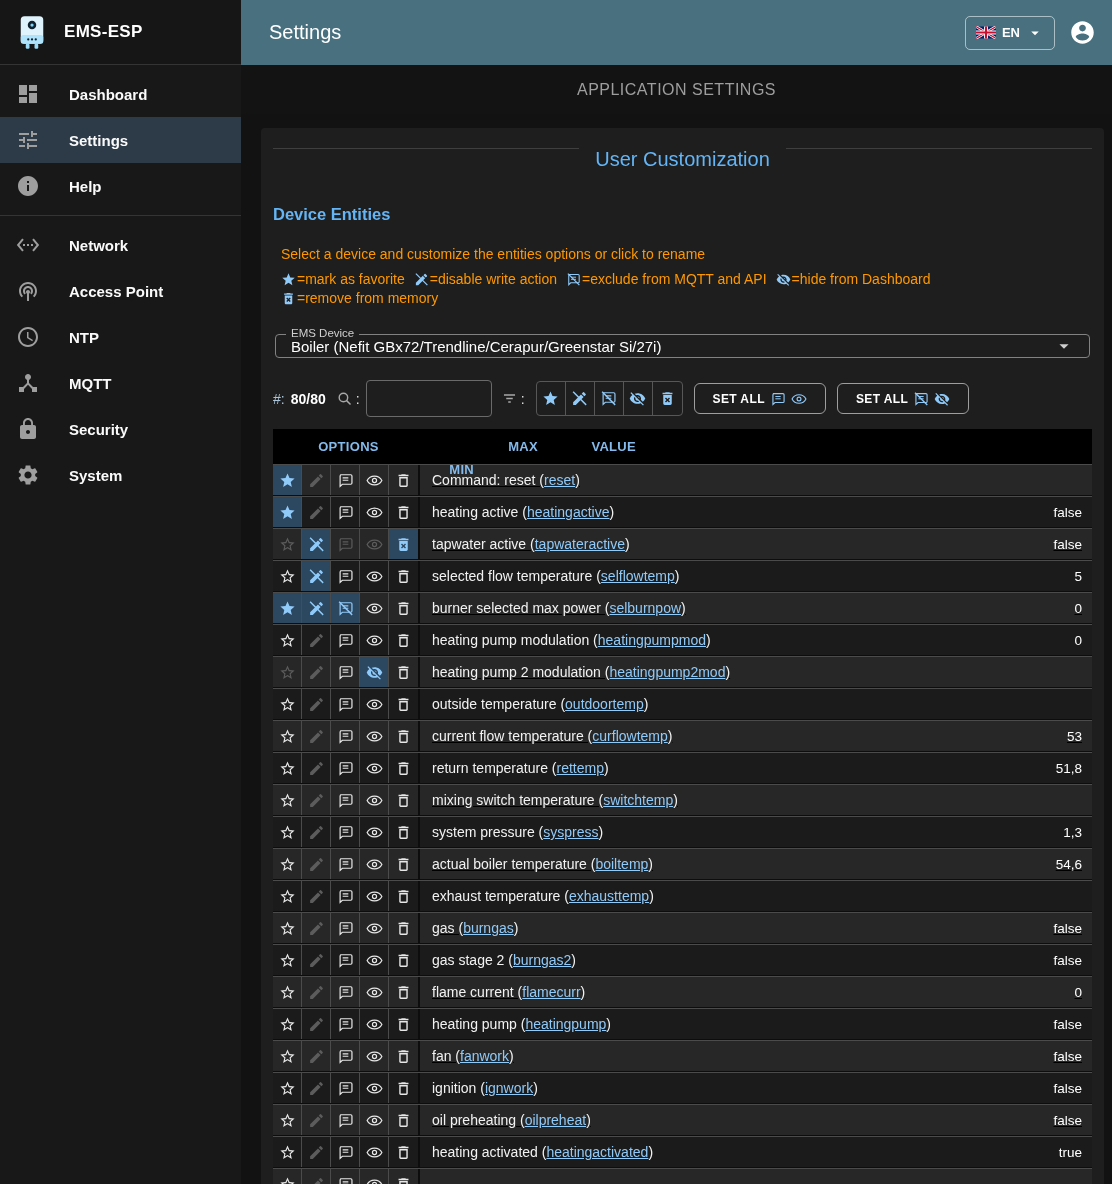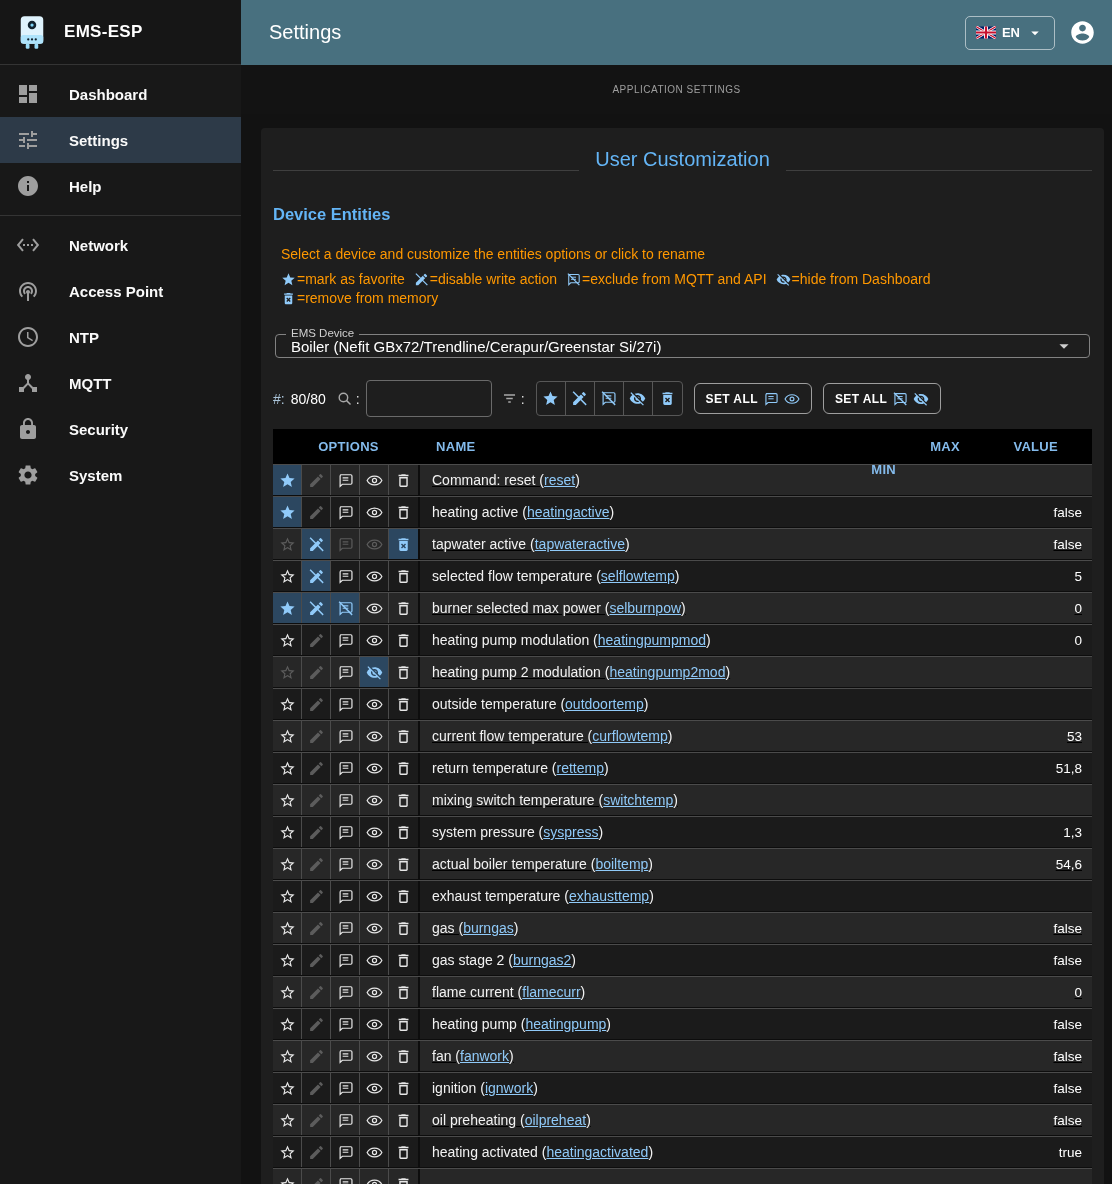--- a/index.html
+++ b/index.html
@@ -26,52 +26,52 @@
   .appbar{height:65px;min-height:65px;background:var(--appbar);display:flex;align-items:center;padding:0 16px 0 28px;}
   .appbar h1{font-size:20px;font-weight:500;color:#fff;flex:1;}
   .appbar-right{display:flex;align-items:center;}
   .lang-btn{display:flex;align-items:center;gap:6px;border:1px solid rgba(255,255,255,.55);border-radius:5px;height:34px;padding:16px 10px;background:transparent;color:#fff;font-size:13px;font-weight:bold;cursor:pointer;}
   .lang-btn .flag svg{width:20px;height:13px;display:block;border-radius:1px;}
   .lang-btn .caret svg{width:18px;height:18px;display:block;color:#fff;}
   .avatar{margin-left:14px;color:#fff;cursor:pointer;}
   .avatar svg{width:27px;height:27px;display:block;}
 
   .tabs{height:49px;min-height:49px;display:flex;background:#131313;}
-  .tab{flex:1;display:flex;align-items:center;justify-content:center;font-size:10px;font-weight:500;letter-spacing:.5px;color:#9e9e9e;position:relative;cursor:pointer;text-transform:uppercase;}
+  .tab{flex:1;display:flex;align-items:center;justify-content:center;font-size:16px;font-weight:500;letter-spacing:.5px;color:#9e9e9e;position:relative;cursor:pointer;text-transform:uppercase;}
   .tab.active{color:var(--accent);}
   .tab.active::after{content:"";position:absolute;bottom:0;left:0;right:0;height:2px;background:var(--accent);}
 
   .card{background:var(--card);margin:14px 8px 0 20px;border-radius:4px 4px 0 0;padding:10px 12px 0;flex:1;overflow:hidden;display:flex;flex-direction:column;}
 
-  .title-row{display:flex;align-items:flex-end;gap:16px;margin:10px 0 20px;}
+  .title-row{display:flex;align-items:flex-start;gap:16px;margin:10px 0 20px;}
   .title-row .line{flex:1;height:1px;background:#3f3f3f;}
   .title-row h2{color:var(--heading);font-size:20px;font-weight:400;white-space:nowrap;}
 
   .section-title{color:var(--heading);font-size:16.5px;font-weight:600;margin:14px 0 18px;}
   .hint{color:var(--warning);font-size:14px;margin:3px 8px;line-height:19px;}
   .legend{display:flex;align-items:center;flex-wrap:wrap;}
   .legend-seg{display:inline-flex;align-items:center;margin-right:9px;}
   .legend-icon svg{width:15px;height:15px;display:block;color:var(--accent);margin-right:1px;}
 
   .ems-select{position:relative;border:1px solid #828282;border-radius:4px;height:56px;margin:23px 2px 20px;display:flex;align-items:center;padding:0 14px 0 15px;cursor:pointer;}
   .ems-select .select-label{position:absolute;top:-8px;left:10px;background:var(--card);padding:0 5px;font-size:11.5px;color:#cfcfcf;}
   .ems-select .select-value{font-size:15px;color:#fff;flex:1;}
   .ems-select .caret svg{width:22px;height:22px;color:#cfcfcf;display:block;}
 
   .toolbar{display:flex;align-items:center;margin:2px 0 12px;font-size:14px;color:#e3e8ec;}
   .count-label{color:#a9c3d8;margin-right:6px;}
-  .count{font-weight:normal;color:#fff;margin-right:10px;}
+  .count{font-weight:bold;color:#fff;margin-right:10px;}
   .tool-icon svg{width:17px;height:17px;display:block;color:#a8a8a8;}
   .colon{margin:0 6px 0 3px;color:#e0e0e0;}
   .search-input{width:126px;height:37px;background:transparent;border:1px solid #6a6a6a;border-radius:4px;color:#fff;padding:0 9px;font-size:14px;outline:none;}
   .toggle-group{display:flex;border:1px solid #575757;border-radius:4px;overflow:hidden;margin-left:5px;}
   .toggle-btn{width:29px;height:33px;display:flex;align-items:center;justify-content:center;background:transparent;border:none;border-right:1px solid #575757;color:var(--accent);cursor:pointer;}
   .toggle-btn:last-child{border-right:none;}
   .toggle-btn svg{width:17px;height:17px;display:block;}
-  .setall-btn{display:flex;align-items:center;gap:5px;height:31px;padding:0 11px;background:transparent;border:1px solid #9e9e9e;border-radius:6px;color:#fff;font-weight:bold;font-size:12px;letter-spacing:.4px;margin-left:11px;cursor:pointer;}
+  .setall-btn{display:flex;align-items:center;gap:5px;height:31px;padding:0 18px;background:transparent;border:1px solid #9e9e9e;border-radius:6px;color:#fff;font-weight:bold;font-size:12px;letter-spacing:.4px;margin-left:11px;cursor:pointer;}
   .setall-btn svg{width:16px;height:16px;display:block;color:var(--accent);}
 
   
   .etable{margin:0 0 0 0;}
   .thead{display:flex;background:#000;height:35px;align-items:center;color:#84bbec;font-weight:bold;font-size:13px;letter-spacing:.3px;}
   .th-options{width:151px;text-align:center;}
   .th-name{flex:1;padding-left:12px;}
   .th-min{width:50px;text-align:right;margin-top:45px;}
   .th-max{width:64px;text-align:right;}
   .th-value{width:132px;text-align:right;padding-right:34px;}
@@ -380,21 +380,20 @@
                   <path d="M12 7c2.76 0 5 2.24 5 5 0 .65-.13 1.26-.36 1.83l2.92 2.92c1.51-1.26 2.7-2.89 3.43-4.75-1.73-4.39-6-7.5-11-7.5-1.4 0-2.74.25-3.98.7l2.16 2.16C10.74 7.13 11.35 7 12 7zM2 4.27l2.28 2.28.46.46C3.08 8.3 1.78 10.02 1 12c1.73 4.39 6 7.5 11 7.5 1.55 0 3.03-.3 4.38-.84l.42.42L19.73 22 21 20.73 3.27 3 2 4.27zM7.53 9.8l1.55 1.55c-.05.21-.08.43-.08.65 0 1.66 1.34 3 3 3 .22 0 .44-.03.65-.08l1.55 1.55c-.67.33-1.41.53-2.2.53-2.76 0-5-2.24-5-5 0-.79.2-1.53.53-2.2zm4.31-.78l3.15 3.15.02-.16c0-1.66-1.34-3-3-3l-.17.01z"></path>
                 </svg>
               </span>
             </button>
           </span>
       </div>
 
       <div class="etable">
         <div class="thead">
           <span class="th-options">OPTIONS</span>
-          <span class="th-name">NAME</span>
           <span class="th-min">MIN</span>
           <span class="th-max">MAX</span>
           <span class="th-value">VALUE</span>
         </div>
         <div id="tbody">
             <div class="trow even">
               <div class="options-group">
                 <div class="opt-cell active">
                   <svg viewBox="0 0 24 24" fill="currentColor" aria-hidden="true">
                     <path d="M12 17.27L18.18 21l-1.64-7.03L22 9.24l-7.19-.61L12 2 9.19 8.63 2 9.24l5.46 4.73L5.82 21z"></path>

